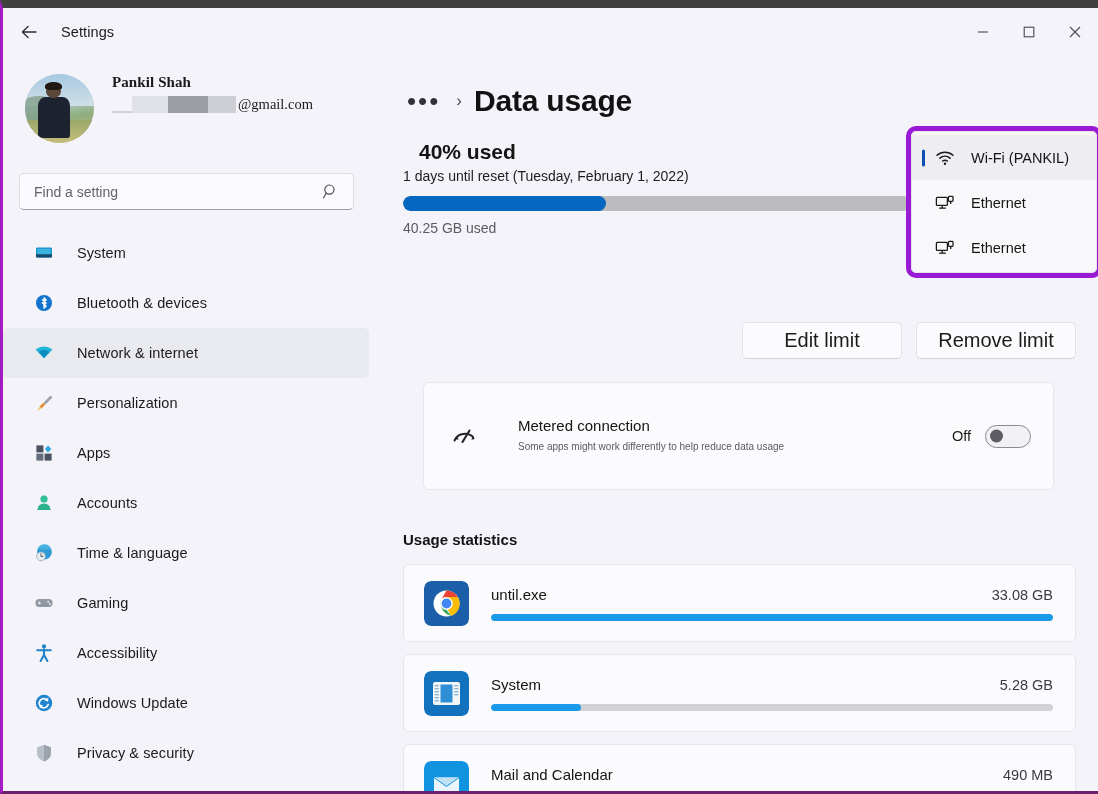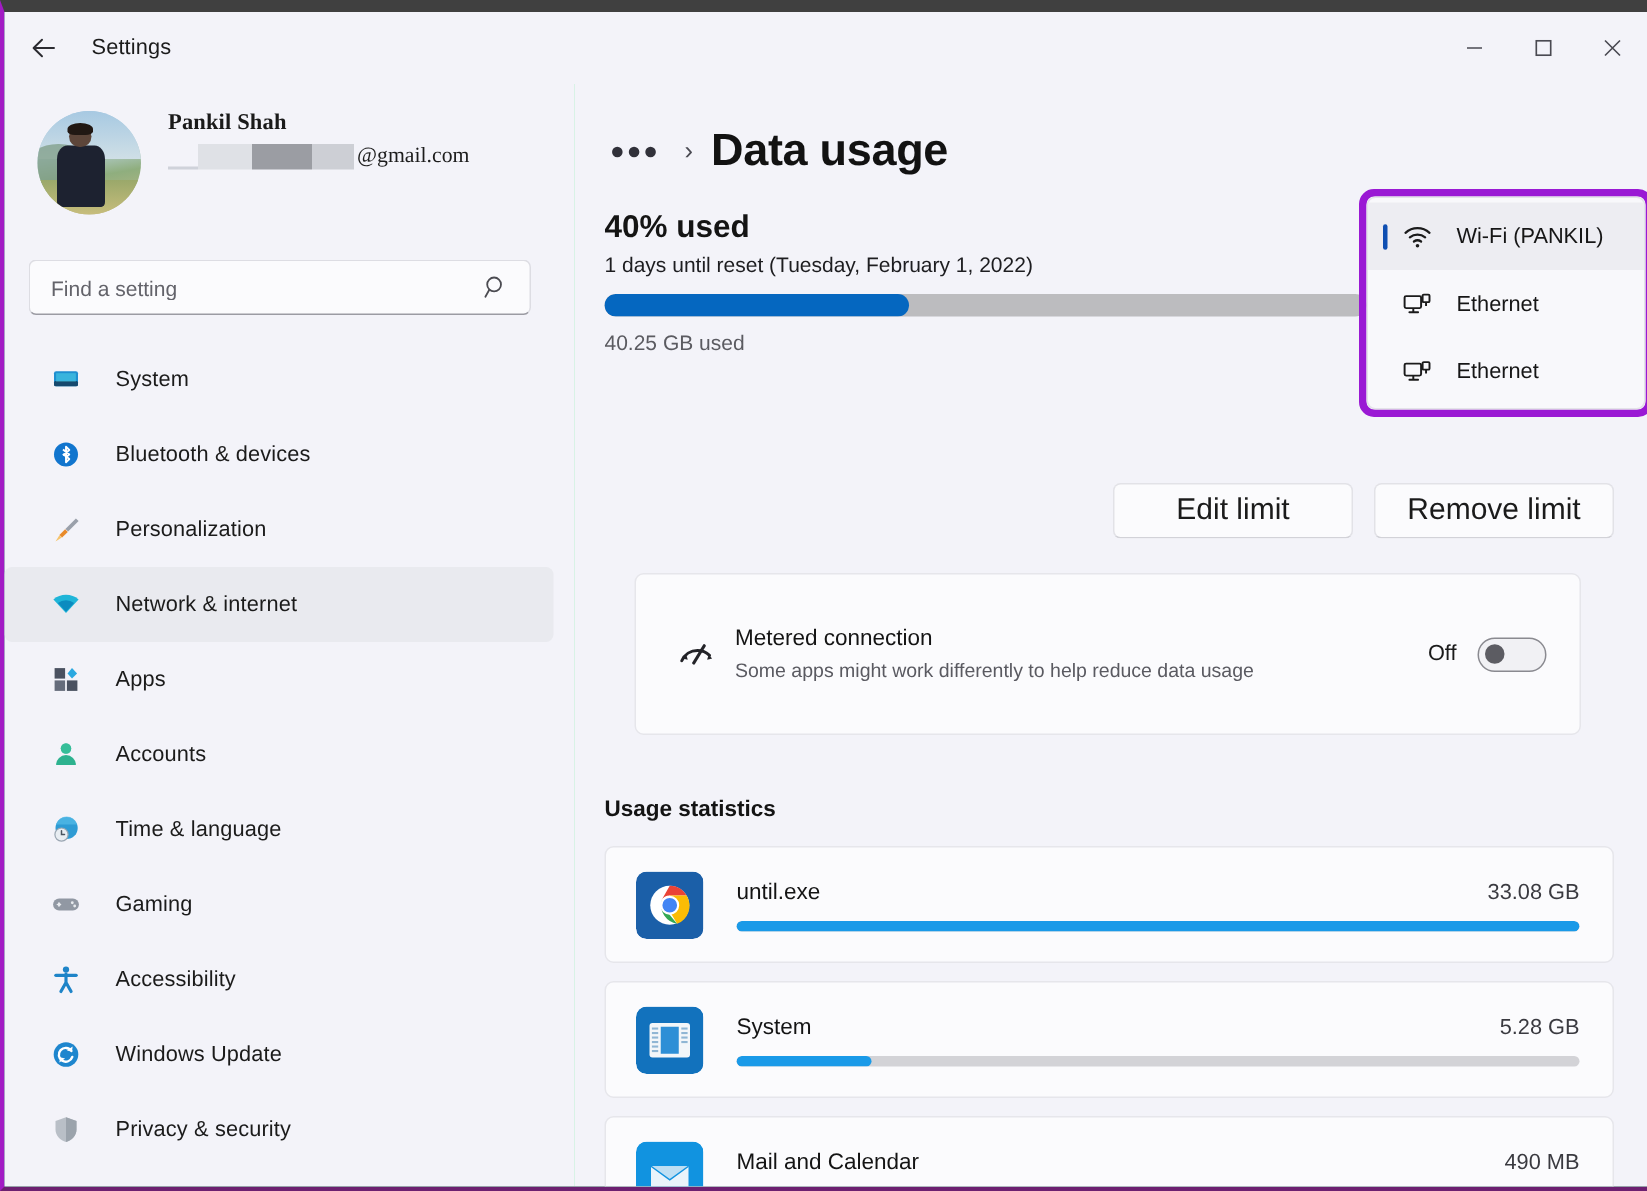--- a/index.html
+++ b/index.html
@@ -138,21 +138,21 @@
   #bc-ellipsis {
     font-size: 26px; color:#31313a; letter-spacing:2px; line-height:10px;
     padding: 6px 4px; border-radius:4px; cursor:pointer;
   }
   #bc-sep { margin: 0 12px 0 12px; color:#4a4a52; font-size:17px; }
   #page-title {
     font-size: 30px; font-weight: bold; color: #121212; letter-spacing: -0.2px;
   }
 
   #pct-used {
-    margin: 16px 0 0 20px; font-size: 21px; font-weight: bold; color:#141414;
+    margin: 16px 0 0 36px; font-size: 21px; font-weight: bold; color:#141414;
   }
   #reset-note {
     margin: 4px 0 0 20px; font-size: 14px; color:#1d1d20;
   }
   #limit-bar {
     margin: 12px 0 0 20px; width: 508px; height: 15px;
     background: #BCBCBF; border-radius: 8px; overflow:hidden;
   }
   #limit-fill { height:100%; background:#0567C0; border-radius:8px; }
   #gb-used { margin: 9px 0 0 20px; font-size:14px; color:#5b5b61; }
@@ -174,23 +174,23 @@
     margin: 0 22px 0 20px;
     background:#FBFBFD; border:1px solid #E6E6EB;
     border-radius: 6px;
   }
   #metered-card {
     position:absolute; top: 326px; left: 20px; right: 22px;
     height: 108px;
     display:flex; align-items:center; padding: 0 22px 0 24px;
   }
   #metered-icon { width:34px; flex:none; display:flex; align-items:center; justify-content:center; }
-  #metered-text { margin-left: 8px; flex:1; }
+  #metered-text { margin-left: 36px; flex:1; }
   #metered-title { font-size:15px; color:#141414; }
-  #metered-desc { font-size:13px; color:#5a5a61; line-height:19px; margin-top:3px; max-width:420px;}
+  #metered-desc { font-size:10px; color:#5a5a61; line-height:19px; margin-top:3px; max-width:420px;}
   #metered-right { display:flex; align-items:center; gap:14px; }
   #metered-state { font-size:14.5px; color:#1b1b1b; }
   .toggle {
     width:46px; height:23px; border-radius:12px;
     border:1px solid #8a8a90; background:#F1F1F4;
     position:relative; cursor:pointer; flex:none;
   }
   .toggle .knob {
     position:absolute; left:4px; top:50%; transform:translateY(-50%);
     width:13px; height:13px; border-radius:50%; background:#5c5c62;
@@ -332,39 +332,39 @@
         <span class="nav-icon">
           <svg width="20" height="20" viewBox="0 0 20 20">
             <circle cx="10" cy="10" r="8" fill="#1175CE"></circle>
             <path d="M8 6.6 L12.2 10 L10 11.8 L10 4.8 L12.2 7 L8 10.6" stroke="#fff" stroke-width="1.25" fill="none" stroke-linejoin="round"></path>
             <path d="M10 9.2 L10 15.2 L12.2 13 L8 9.6" stroke="#fff" stroke-width="1.25" fill="none" stroke-linejoin="round"></path>
           </svg>
         </span>
         <span class="nav-label">Bluetooth &amp; devices</span>
       </div>
 
+      <div class="nav-item active">
+        <span class="nav-icon">
+          <svg width="20" height="20" viewBox="0 0 20 20">
+            <path d="M1.6 6.6 A13 13 0 0 1 18.4 6.6 L10 15.6 Z" fill="#1FB5D8"></path>
+            <path d="M4.6 9 A9 9 0 0 1 15.4 9 L10 14.8 Z" fill="#0C8BBF"></path>
+          </svg>
+        </span>
+        <span class="nav-label">Network &amp; internet</span>
+      </div>
+
       <div class="nav-item">
         <span class="nav-icon">
           <svg width="20" height="20" viewBox="0 0 20 20">
             <path d="M16.6 2.6 L9.6 9.6 L11.4 11.4 L18.4 4.4 Z" fill="#9AA0AB"></path>
             <path d="M9.4 9.8 L11.2 11.6 L7.4 15.4 L5.6 13.6 Z" fill="#E88A2A"></path>
             <path d="M5.6 13.8 L7.2 15.4 L3 18 Z" fill="#F6C36B"></path>
           </svg>
         </span>
         <span class="nav-label">Personalization</span>
-      </div>
-
-      <div class="nav-item active">
-        <span class="nav-icon">
-          <svg width="20" height="20" viewBox="0 0 20 20">
-            <path d="M1.6 6.6 A13 13 0 0 1 18.4 6.6 L10 15.6 Z" fill="#1FB5D8"></path>
-            <path d="M4.6 9 A9 9 0 0 1 15.4 9 L10 14.8 Z" fill="#0C8BBF"></path>
-          </svg>
-        </span>
-        <span class="nav-label">Network &amp; internet</span>
       </div>
 
       <div class="nav-item">
         <span class="nav-icon">
           <svg width="20" height="20" viewBox="0 0 20 20">
             <rect x="2.4" y="2.4" width="7" height="7" fill="#4A5160"></rect>
             <rect x="2.4" y="10.6" width="7" height="7" fill="#656C7B"></rect>
             <rect x="10.6" y="10.6" width="7" height="7" fill="#4A5160"></rect>
             <path d="M11 6 L14 2.4 L17.4 6 L14 9.4 Z" fill="#2AA8E0"></path>
           </svg>

